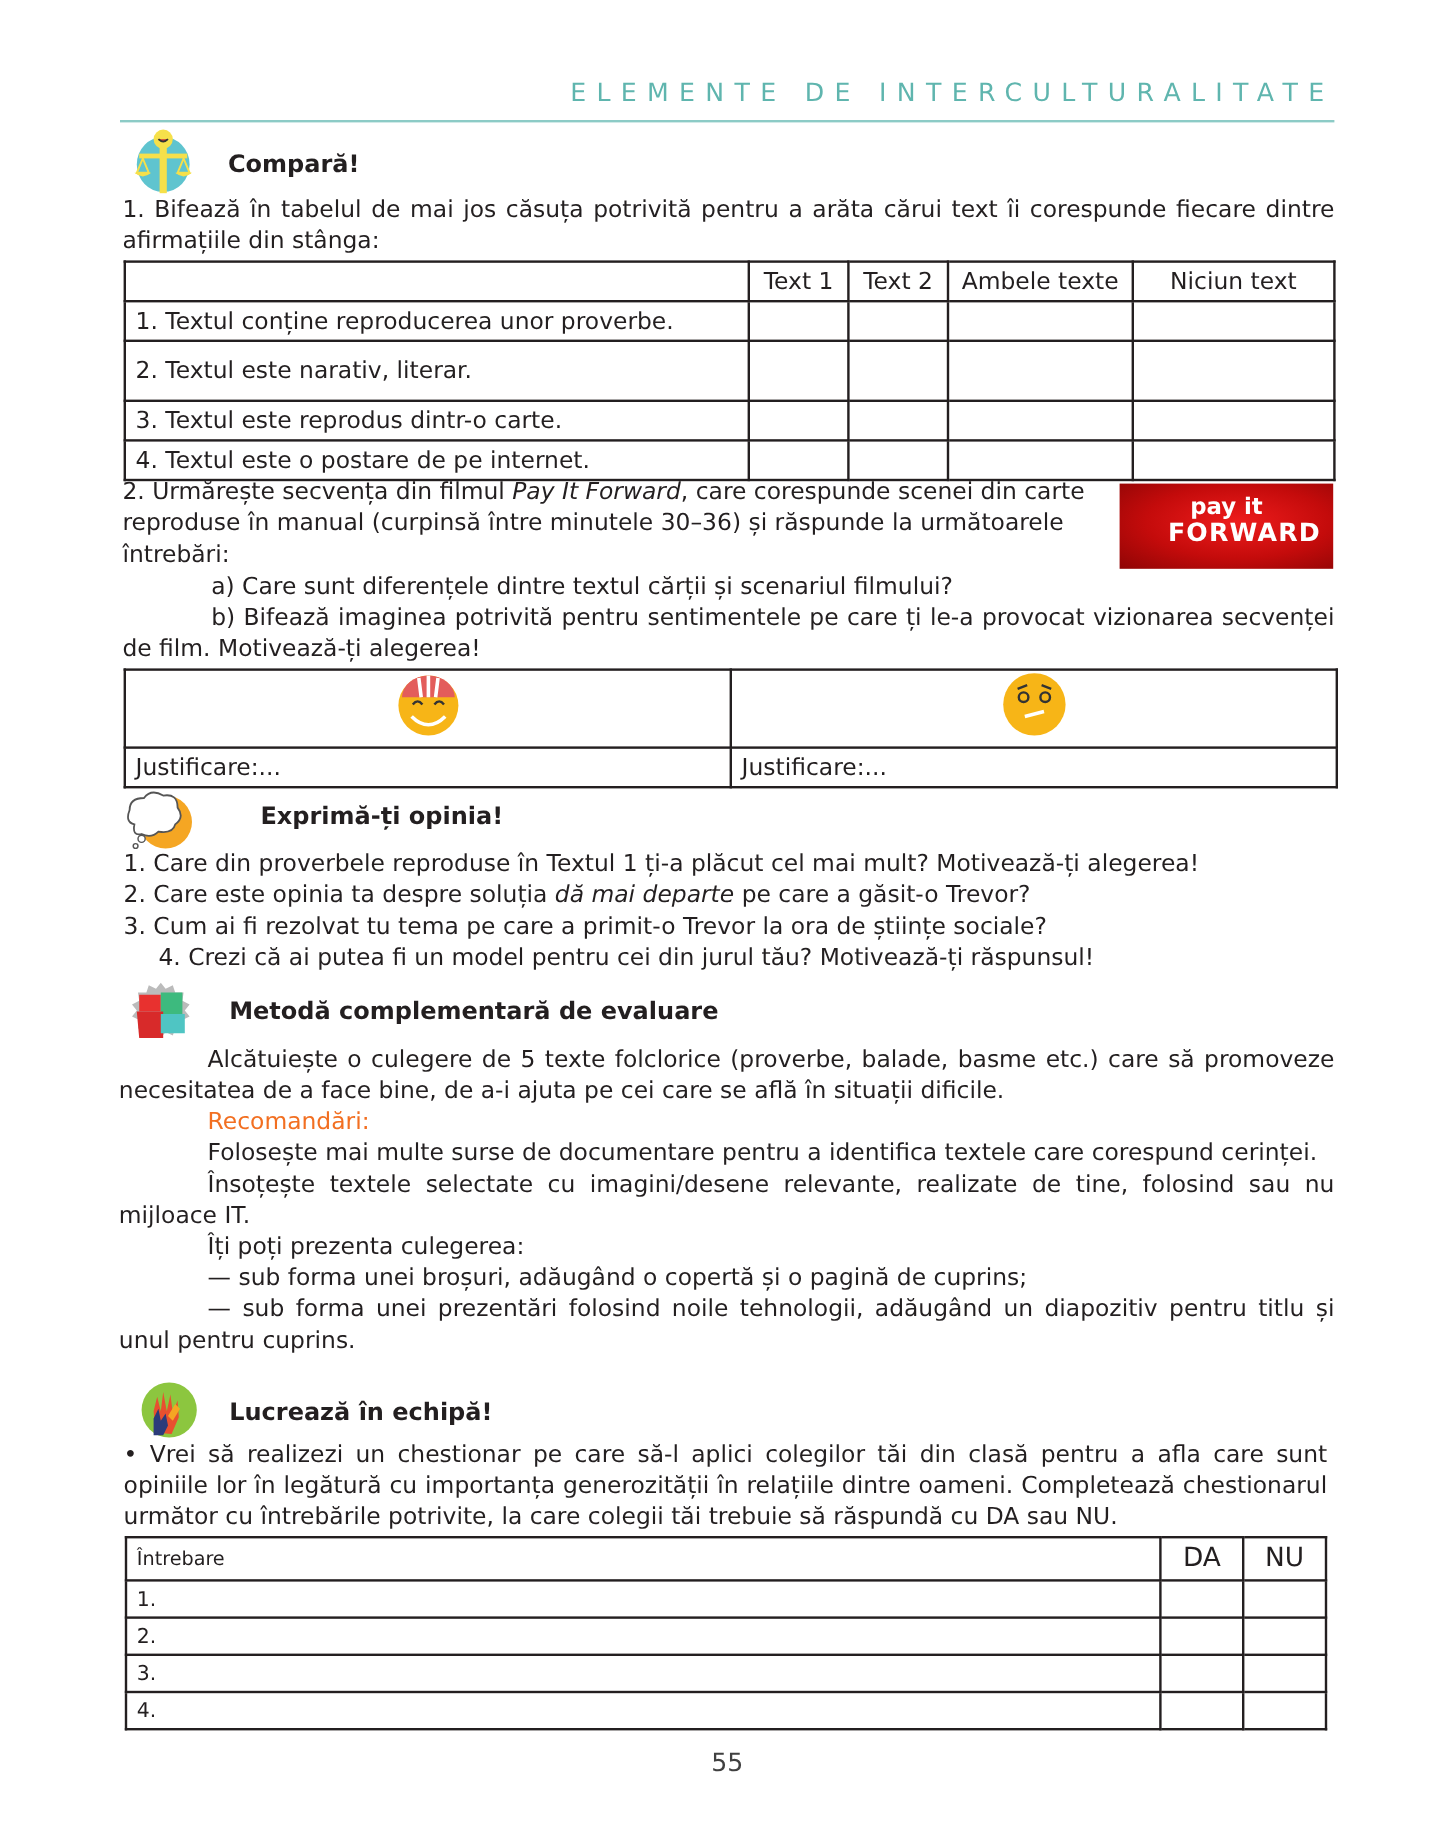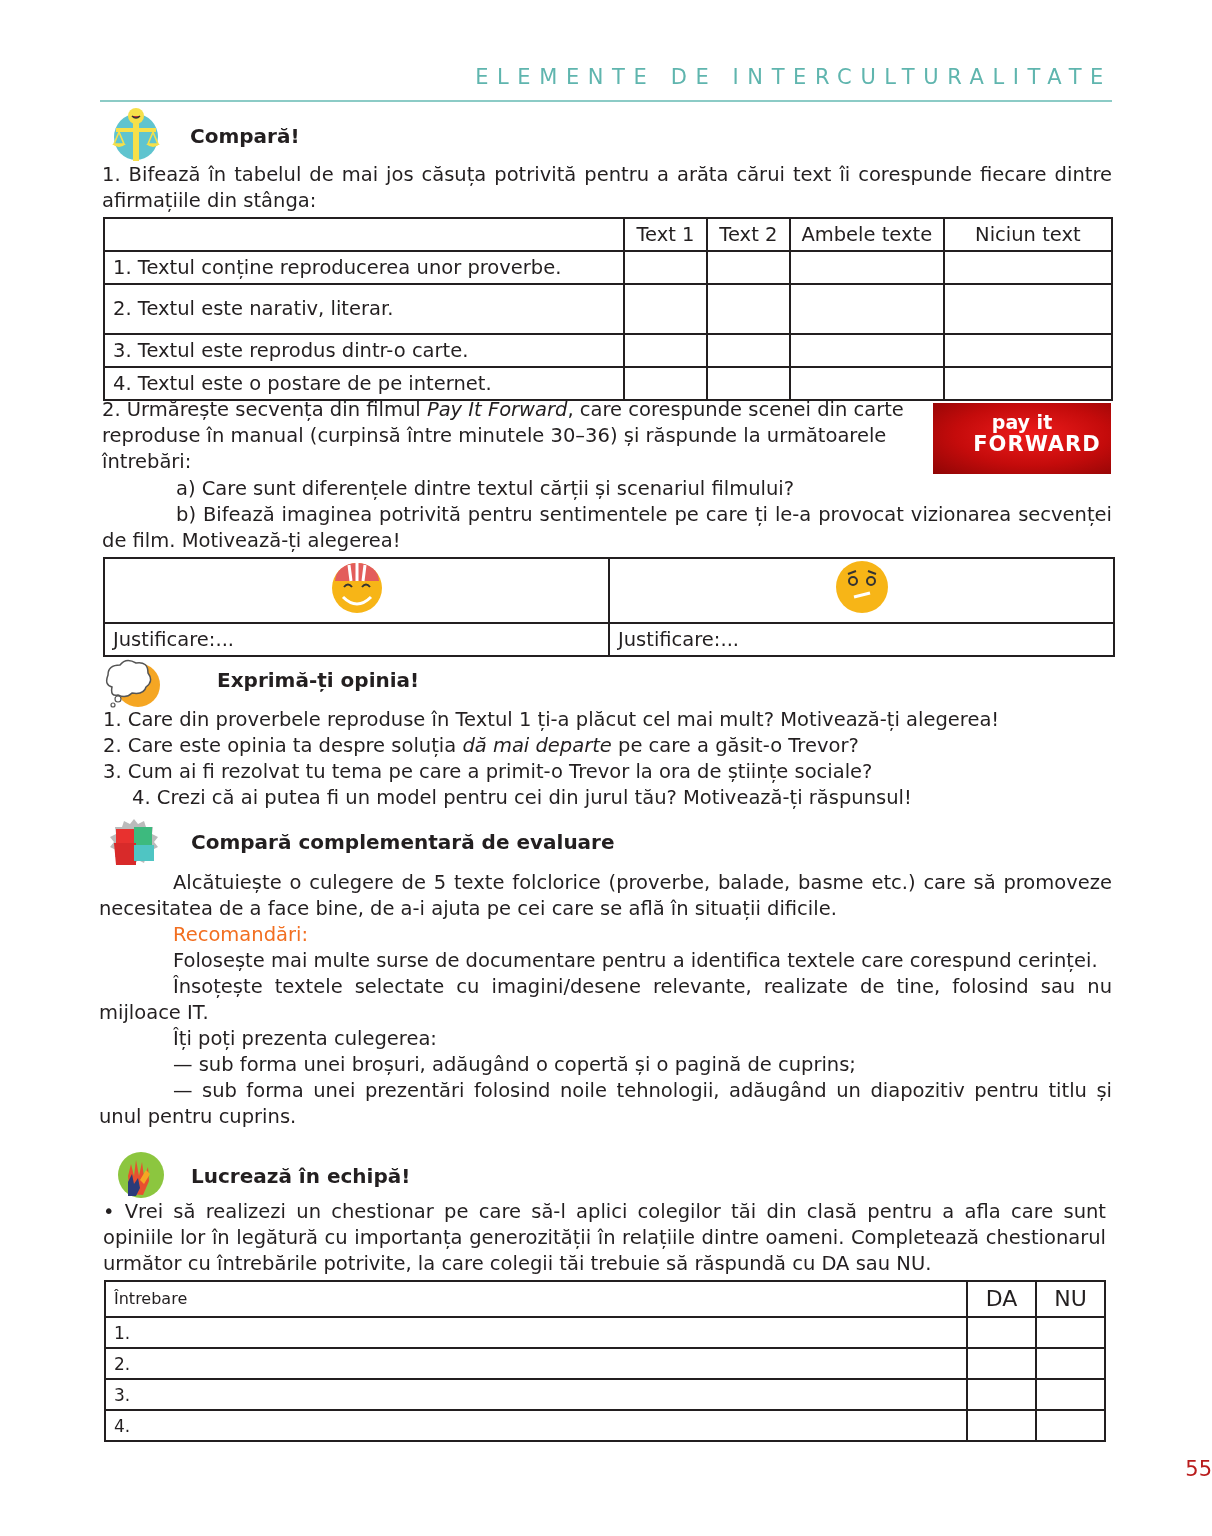--- a/index.html
+++ b/index.html
@@ -19,21 +19,21 @@
 
   table.grid { position: absolute; border-collapse: collapse; }
   table.grid td { border: 2px solid #231f20; padding: 0 8px; font-size: 19.5px; vertical-align: middle; white-space: nowrap; }
   table.grid td.c { text-align: center; }
 
   .film-logo { left: 933px; top: 403px; width: 178px; height: 71px; background: radial-gradient(ellipse at 55% 45%, #ee1c1c 0%, #c40b0b 55%, #8e0505 100%); color: #fff; text-align: center; font-family: "DejaVu Sans", sans-serif; font-weight: bold; }
   .film-logo .l1 { font-size: 19px; line-height: 20px; padding-top: 9px; }
   .film-logo .l2 { font-size: 21px; line-height: 24px; letter-spacing: 1px; margin-left: 30px; }
 
   .orange { color: #f26f21; }
-  .page-number { left: 0; width: 1212px; top: 1456px; text-align: right; color: #b91c1c; font-size: 21px; }
+  .page-number { left: 0; width: 1212px; top: 1456px; text-align: center; color: #404040; font-size: 21px; }
 </style>
 </head>
 <body>
 
 <div class="abs page-header">ELEMENTE DE INTERCULTURALITATE</div>
 <div class="abs header-rule"></div>
 
 <div class="abs sec-icon" style="left:108px;top:106px;">
   <svg width="56" height="56" viewBox="0 0 56 56">
     <ellipse cx="28" cy="31" rx="22" ry="23" fill="#5fc4cf"></ellipse>
@@ -158,21 +158,21 @@
 
 <div class="abs sec-icon" style="left:106px;top:817px;">
   <svg width="56" height="56" viewBox="0 0 56 56">
     <path d="M28 2 l4 5 l6 -3 l2 6 l7 0 l-1 7 l6 3 l-4 5 l4 5 l-6 3 l1 7 l-7 0 l-2 6 l-6 -3 l-4 5 l-4 -5 l-6 3 l-2 -6 l-7 0 l1 -7 l-6 -3 l4 -5 l-4 -5 l6 -3 l-1 -7 l7 0 l2 -6 l6 3 z" fill="#bbb"></path>
     <path d="M10 12 h18 v14 h-18 z" fill="#e8312f"></path>
     <path d="M28 10 h18 v18 h-18 z" fill="#3dba7e"></path>
     <path d="M8 26 h22 v22 h-20 z" fill="#d82a2a"></path>
     <path d="M28 28 h20 v16 h-20 z" fill="#4fc5c3"></path>
   </svg>
 </div>
-<div class="abs sec-title" style="left:191px;top:829px;">Compară complementară de evaluare</div>
+<div class="abs sec-title" style="left:191px;top:829px;">Metodă complementară de evaluare</div>
 <div class="abs para indent" style="top:870px;left:99px;width:1013px;">Alcătuiește o culegere de 5 texte folclorice (proverbe, balade, basme etc.) care să promoveze necesitatea de a face bine, de a-i ajuta pe cei care se află în situații dificile.</div>
 <div class="abs para hang orange" style="top:922px;left:99px;">Recomandări:</div>
 <div class="abs para hang" style="top:948px;left:99px;width:1013px;">Folosește mai multe surse de documentare pentru a identifica textele care corespund  cerinței.</div>
 <div class="abs para indent" style="top:974px;left:99px;width:1013px;">Însoțește textele selectate cu imagini/desene relevante, realizate de tine, folosind sau nu mijloace IT.</div>
 <div class="abs para hang" style="top:1026px;left:99px;">Îți poți prezenta culegerea:</div>
 <div class="abs para hang" style="top:1052px;left:99px;">— sub forma unei broșuri, adăugând o copertă și o pagină de cuprins;</div>
 <div class="abs para indent" style="top:1078px;left:99px;width:1013px;">— sub forma unei prezentări folosind noile tehnologii, adăugând un diapozitiv pentru titlu și unul pentru cuprins.</div>
 
 <div class="abs sec-icon" style="left:116px;top:1150px;width:50px;height:50px;">
   <svg width="50" height="50" viewBox="0 0 50 50">

